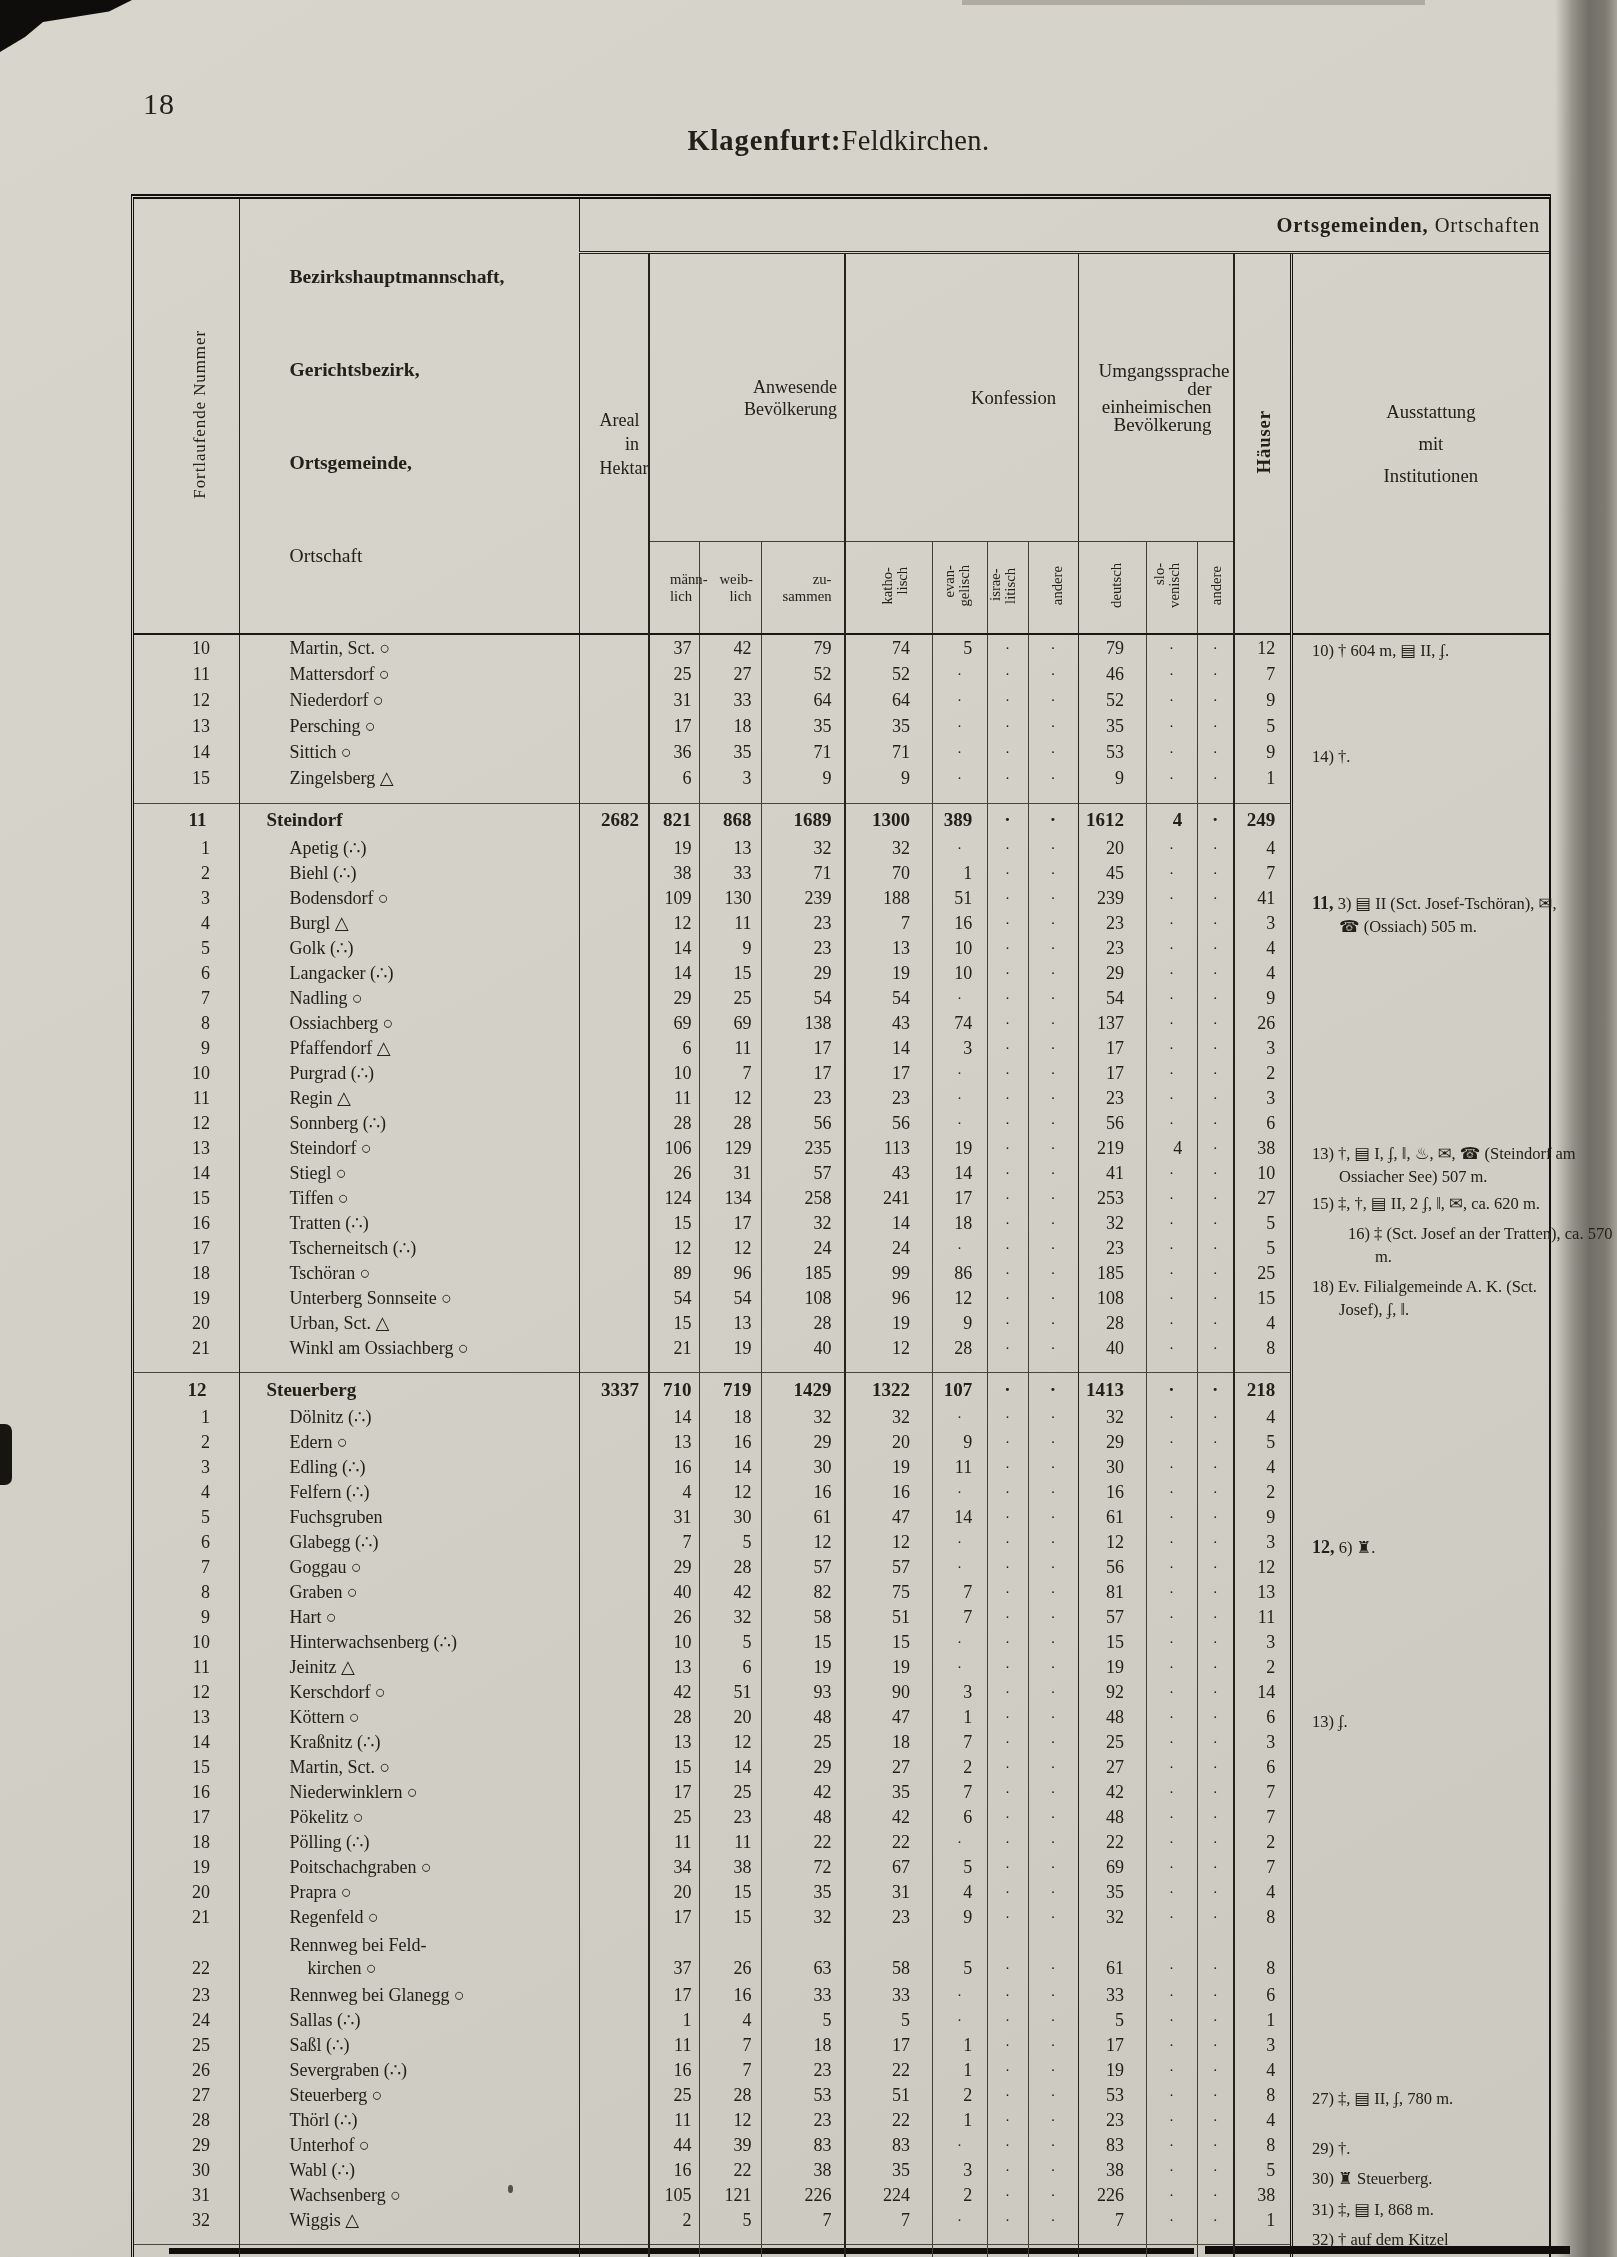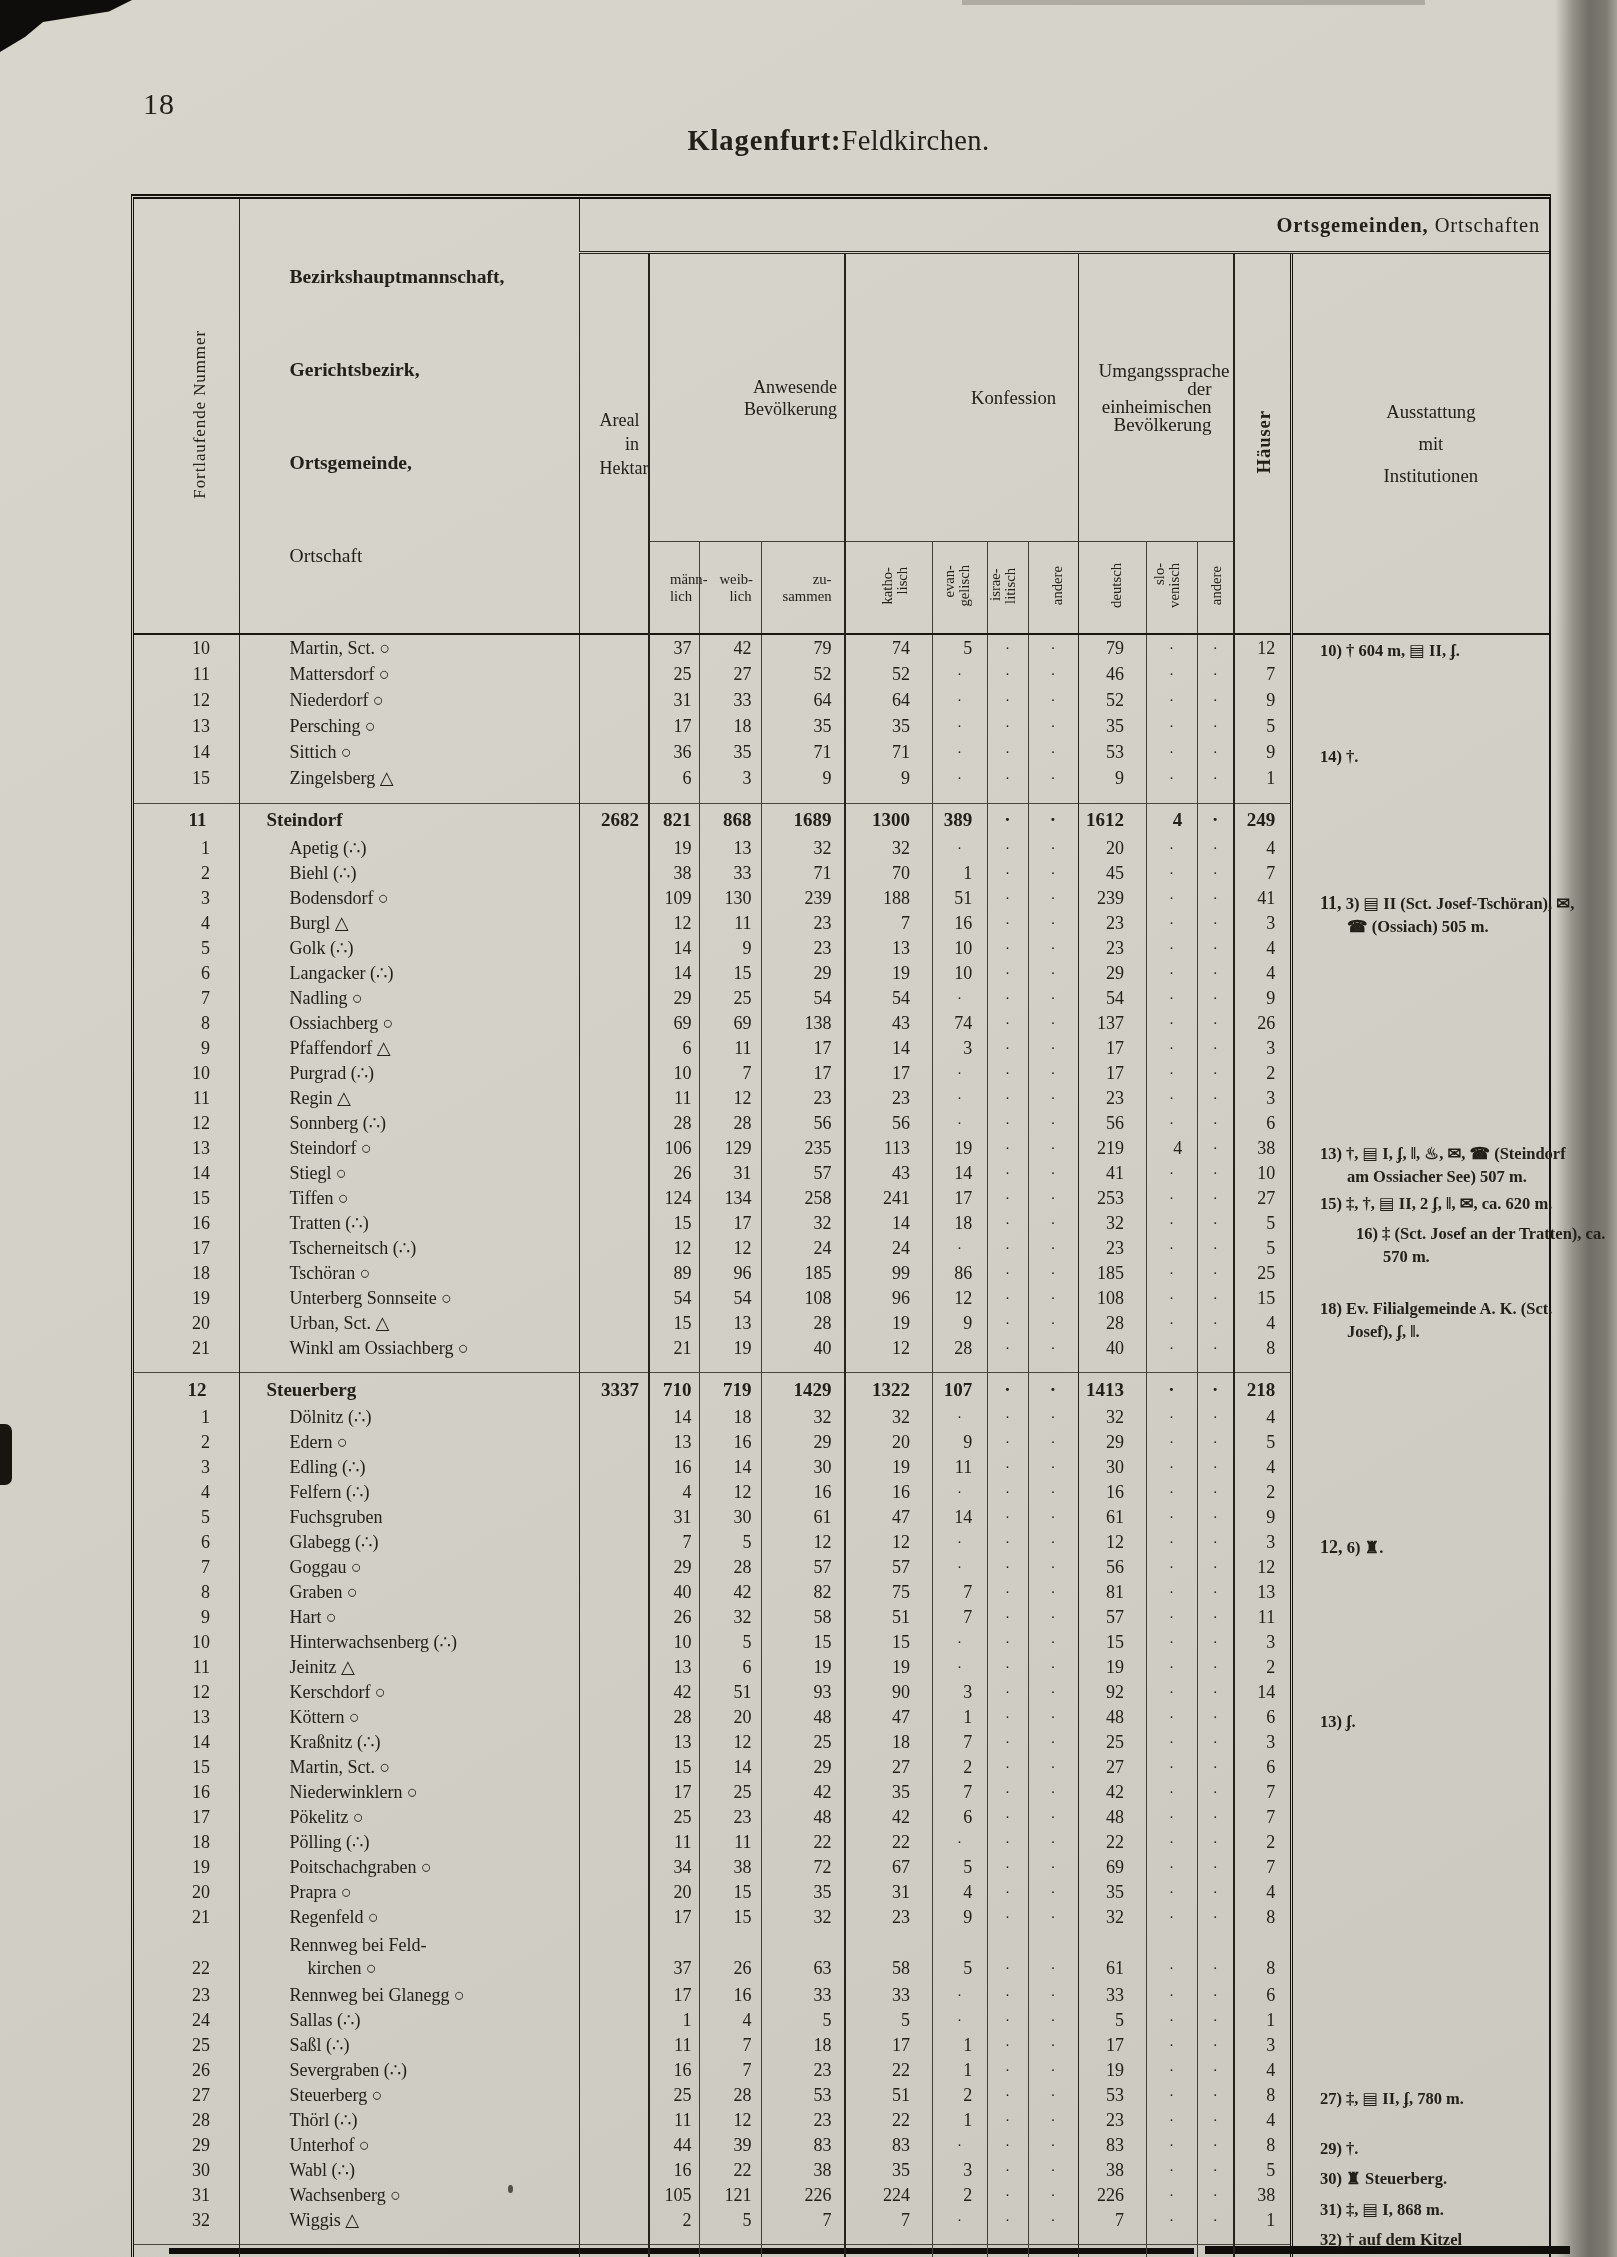--- a/index.html
+++ b/index.html
@@ -72,22 +72,22 @@
   td.dotc{text-align:center;padding-right:0;font-size:15px;}
   .ghead td{font-weight:bold;font-size:19px;height:32px;border-top:0.9px solid #4a463d;}
   .ghead td.c-ann{border-top:none;}
   .ghead td.c-name{padding-left:27px;}
   .ghead td.c-nr{padding-right:32px;}
   .gsep td{height:11.6px;}
   .gend td{height:77px;border-top:0.9px solid #4a463d;}
   .gend td.c-ann{border-top:none;}
   
   .annlayer{position:absolute;left:1174px;top:0;width:246px;}
-  .ann{position:absolute;left:12px;width:241px;font-size:16.5px;line-height:23px;
-    padding-left:27px;text-indent:-27px;white-space:pre-line;font-weight:bold;}
+  .ann{position:absolute;left:4px;width:241px;font-size:16.5px;line-height:23px;
+    padding-left:27px;text-indent:-27px;white-space:pre-line;}
   .ann b{font-size:18px;}
 </style>
 </head>
 <body>
 
 <div class="page">
 
   <div class="edge-band"></div>
   <div class="corner-tear"></div>
   <div class="top-streak"></div>
@@ -1279,21 +1279,21 @@
           </tr>
         </tbody>
     </table>
     <div class="annlayer">
         <div class="ann" style="top: 440px;">10) † 604 m, ▤ II, ʄ.</div>
         <div class="ann" style="top: 546px;">14) †.</div>
         <div class="ann" style="top: 693px;"><b>11,</b> 3) ▤ II (Sct. Josef-Tschöran), ✉, ☎ (Ossiach) 505 m.</div>
         <div class="ann" style="top: 943px;">13) †, ▤ I, ʄ, ‖, ♨, ✉, ☎ (Steindorf am Ossiacher See) 507 m.</div>
         <div class="ann" style="top: 993px;">15) ‡, †, ▤ II, 2 ʄ, ‖, ✉, ca. 620 m.</div>
         <div class="ann" style="top: 1023px; margin-left: 36px;">16) ‡ (Sct. Josef an der Tratten), ca. 570 m.</div>
-        <div class="ann" style="top: 1076px; margin-top: 22px;">18) Ev. Filialgemeinde A. K. (Sct. Josef), ʄ, ‖.</div>
+        <div class="ann" style="top: 1076px;">18) Ev. Filialgemeinde A. K. (Sct. Josef), ʄ, ‖.</div>
         <div class="ann" style="top: 1337px;"><b>12,</b> 6) ♜.</div>
         <div class="ann" style="top: 1511px;">13) ʄ.</div>
         <div class="ann" style="top: 1888px;">27) ‡, ▤ II, ʄ, 780 m.</div>
         <div class="ann" style="top: 1938px;">29) †.</div>
         <div class="ann" style="top: 1968px;">30) ♜ Steuerberg.</div>
         <div class="ann" style="top: 1999px;">31) ‡, ▤ I, 868 m.</div>
         <div class="ann" style="top: 2029px;">32) † auf dem Kitzel
 ca. 1090 m.</div>
       </div>
   </div>

